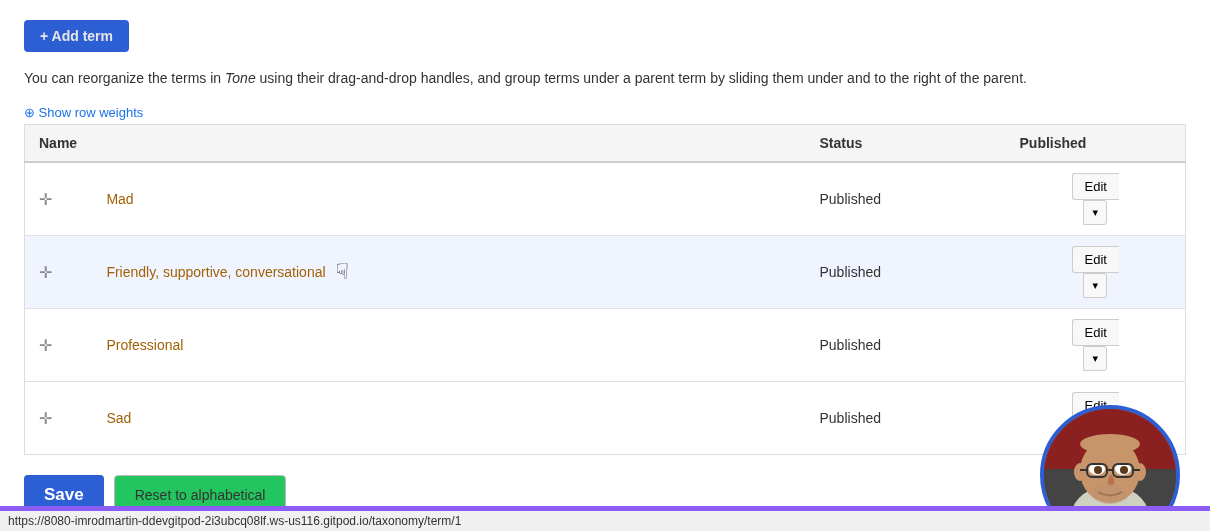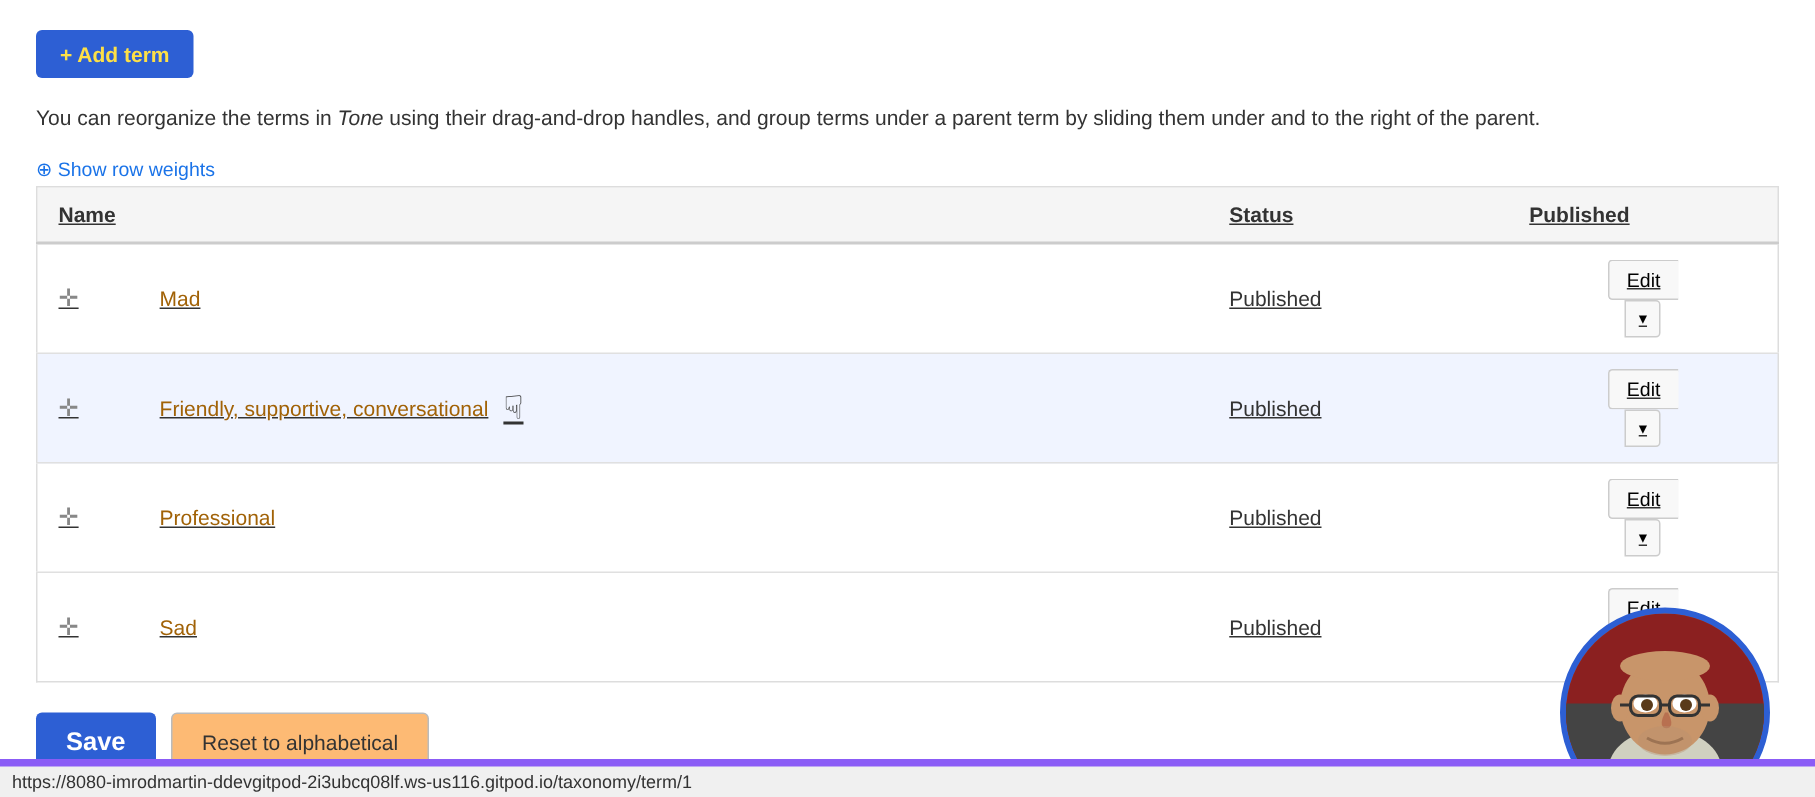--- a/index.html
+++ b/index.html
@@ -14,21 +14,21 @@
       overflow: hidden;
     }
 
     .page-wrapper {
       padding: 20px 24px 60px 24px;
       position: relative;
     }
 
     .add-term-btn {
       background: #2d5fd4;
-      color: #fde047;
+      color: #e5e5e5;
       border: none;
       padding: 8px 16px;
       font-size: 14px;
       font-weight: bold;
       border-radius: 4px;
       cursor: pointer;
       margin-bottom: 16px;
       display: inline-block;
     }
 
@@ -52,21 +52,20 @@
     .show-row-weights a {
       color: #1a73e8;
       text-decoration: none;
       cursor: pointer;
     }
 
     table {
       width: 100%;
       border-collapse: collapse;
       border: 1px solid #ddd;
-      text-decoration: underline;
     }
 
     thead tr {
       background: #f5f5f5;
     }
 
     thead th {
       text-align: left;
       padding: 10px 14px;
       font-weight: bold;
@@ -144,21 +143,21 @@
       color: #fff;
       border: none;
       padding: 10px 20px;
       font-size: 17px;
       font-weight: bold;
       border-radius: 4px;
       cursor: pointer;
     }
 
     .reset-btn {
-      background: #fdba74;
+      background: #22c55e;
       color: #333;
       border: 1px solid #bbb;
       padding: 10px 20px;
       font-size: 14px;
       border-radius: 4px;
       cursor: pointer;
     }
 
     .status-bar {
       position: fixed;

